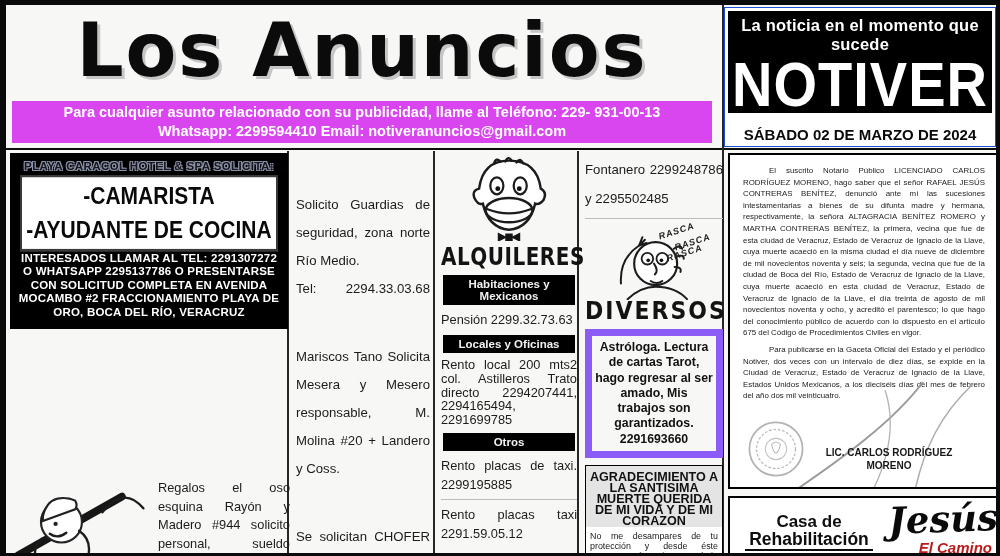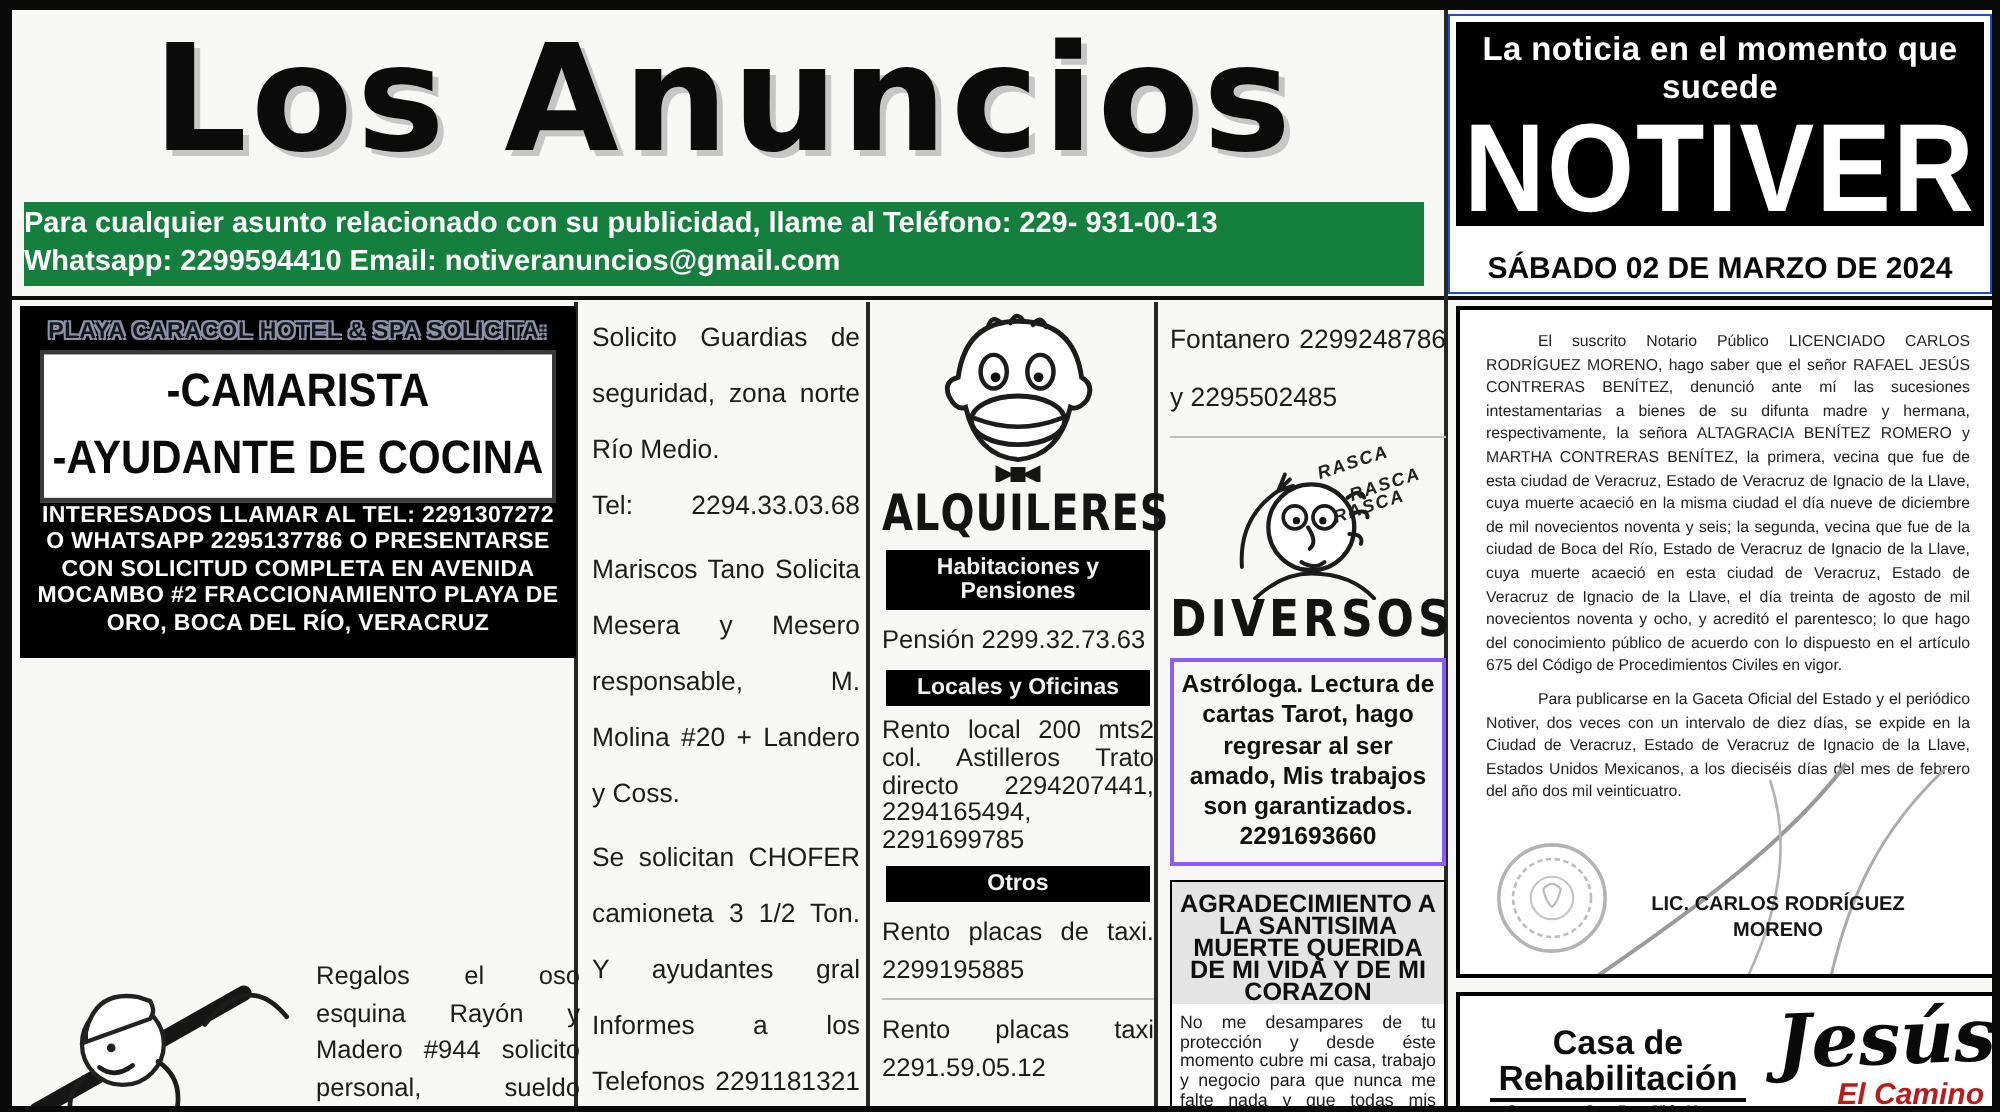--- a/index.html
+++ b/index.html
@@ -5,22 +5,22 @@
   * { margin:0; padding:0; box-sizing:border-box; }
   html,body { width:1000px; height:556px; }
   body { font-family:"Liberation Sans", sans-serif; background:#0a0a0a; position:relative; overflow:hidden; }
   .page { position:absolute; left:6px; top:5px; right:4px; bottom:3px; background:#f7f7f5; overflow:hidden; }
 
   
   .masthead { position:absolute; left:0; top:0; width:712px; height:140px; }
   .masthead-title { text-align:center; font-family:"DejaVu Sans", sans-serif; font-weight:bold;
     font-size:74px; letter-spacing:2px; color:#0b0b0b; line-height:1.02; padding-top:8px;
     text-shadow:3px 3px 0 #c6c6c6; }
-  .contact-bar { position:absolute; left:6px; right:6px; bottom:2px; background:#15803d; color:#fff;
-    font-weight:bold; font-size:14.5px; line-height:18.5px; padding:2px 0 3px; }
+  .contact-bar { position:absolute; left:6px; right:6px; bottom:2px; background:#d946ef; color:#fff;
+    text-align:center; font-weight:bold; font-size:14.5px; line-height:18.5px; padding:2px 0 3px; }
   .notiver-box { position:absolute; left:718px; top:2px; width:272px; height:140px; background:#fff; border:1px solid #1d4ed8; }
   .notiver-black { position:absolute; top:3px; left:3px; right:3px; height:102px; background:#000; color:#fff; text-align:center; }
   .notiver-tagline { font-size:16.5px; font-weight:bold; padding-top:5px; letter-spacing:0.2px; }
   .notiver-brand { font-family:"Liberation Sans", sans-serif; font-weight:bold; font-size:56px; line-height:0.95;
     letter-spacing:1px; transform:scaleY(1.12); transform-origin:top; }
   .notiver-date { position:absolute; bottom:3px; left:0; right:0; text-align:center; font-weight:bold; font-size:15px; color:#0a0a0a; }
   .hrule { position:absolute; left:0; right:0; top:143px; height:2px; background:#0d0d0d; }
 
   
   .vr { position:absolute; top:146px; bottom:0; width:2px; background:#262626; }
@@ -39,42 +39,42 @@
   .playa-white { background:#fff; border:2px solid #3a3a3a; margin:1px 6px; text-align:center; color:#0a0a0a;
     font-weight:bold; font-size:21px; line-height:1.42; transform:scaleY(1.12); transform-origin:top; padding:2px 0; }
   .playa-details { color:#fff; font-weight:bold; font-size:11.5px; line-height:13.5px; text-align:center; padding:8px 2px 0; letter-spacing:0.2px; }
   .colA1 { position:absolute; left:2px; top:330px; width:134px; }
   .empleos-art { width:134px; height:78px; display:block; }
   .colA2 { position:absolute; left:148px; top:326px; width:132px; }
   .colA2 .ad { font-size:12.8px; line-height:18.6px; }
 
   
   .colB { position:absolute; left:286px; top:150px; width:140px; padding:0 2px 0 4px; }
-  .colB .ad { font-size:13.2px; line-height:28px; }
+  .colB .ad { font-size:13.2px; line-height:28px;margin-top:36px; }
   .colB .telrow { display:flex; justify-content:space-between; font-size:13.2px; line-height:28px; color:#1c1c1c; }
   .colB .gap { height:4px; }
 
   
   .colC { position:absolute; left:432px; top:150px; width:142px; padding:0 3px; }
   .alq-art { width:110px; height:86px; display:block; margin:0 auto; }
   .alq-word { font-size:20px; letter-spacing:0.5px; transform:scaleY(1.25); transform-origin:top; margin-bottom:10px; }
   .banner { background:#000; color:#f2f2f2; font-weight:bold; font-size:11.5px; text-align:center; padding:3px 0; margin:6px 2px 5px; }
   .colC .ad { font-size:12.8px; line-height:13.8px; }
   .colC .roomy { line-height:19px; }
   .plumber-art { width:126px; height:64px; display:block; margin:10px auto 0; }
 
   
   .colD { position:absolute; left:576px; top:150px; width:144px; padding:0 3px; }
   .colD .ad-airy { font-size:13.2px; line-height:29px; text-align:justify; color:#1c1c1c; }
   .div-artwrap { position:relative; margin-top:4px; }
   .div-art { width:138px; height:76px; display:block; }
   .rasca { position:absolute; font-style:italic; font-weight:bold; font-size:9px; color:#222; transform:rotate(-18deg); letter-spacing:1px; }
   .r1 { right:28px; top:2px; } .r2 { right:12px; top:13px; } .r3 { right:20px; top:24px; }
   .div-word { font-size:22px; letter-spacing:2px; transform:scaleY(1.15); margin:-2px 0 6px; }
-  .astrologa { border:2px solid #8b5cf6; padding:4px 3px; text-align:center; font-weight:bold; font-size:12.3px; line-height:15.3px; color:#111; }
+  .astrologa { border:7px solid #8b5cf6; padding:4px 3px; text-align:center; font-weight:bold; font-size:12.3px; line-height:15.3px; color:#111; }
   .agradecimiento { border:1px solid #000; margin-top:7px; background:#fff; }
   .agra-title { background:#e4e4e4; font-weight:bold; font-size:12.6px; line-height:10.4px; text-align:center; padding:6px 2px 0; color:#101010; line-height:11px; }
   .agra-body { font-size:8.9px; line-height:9.8px; text-align:justify; padding:5px 4px; color:#1a1a1a; }
 
   
   .colE { position:absolute; left:722px; top:148px; width:272px; }
   .aviso { border:2px solid #000; background:#fff; height:336px; padding:10px 13px 0; position:relative; overflow:hidden; }
   .aviso-title { text-align:center; font-weight:bold; font-size:11px; letter-spacing:0.6px; color:#111; margin:14px 0 16px; }
   .aviso p { font-size:7.9px; line-height:11.6px; text-align:justify; text-indent:26px; color:#222; }
   .aviso .p2 { margin-top:5px; }
@@ -171,21 +171,21 @@
       <ellipse cx="43" cy="33" rx="7" ry="9" fill="#fff" stroke="#1c1c1c" stroke-width="2.4"></ellipse>
       <ellipse cx="68" cy="33" rx="7" ry="9" fill="#fff" stroke="#1c1c1c" stroke-width="2.4"></ellipse>
       <circle cx="44" cy="36" r="2.6" fill="#111"></circle>
         <circle cx="67" cy="36" r="2.6" fill="#111"></circle>
       <ellipse cx="56" cy="59" rx="25" ry="13" fill="#fff" stroke="#1c1c1c" stroke-width="2.6"></ellipse>
       <path d="M33 58 Q56 67 79 58" class="ink" stroke-width="2"></path>
       <path d="M44 83 l10 5 l-10 5 z M68 83 l-10 5 l10 5 z" fill="#141414"></path>
       <rect x="52" y="84" width="8" height="8" fill="#141414"></rect>
     </svg>
     <div class="sec-title alq-word">ALQUILERES</div>
-    <div class="banner">Habitaciones y Pensiones</div>
+    <div class="banner">Habitaciones y Mexicanos</div>
     <div class="ad roomy">Pensión 2299.32.73.63</div>
     <div class="banner">Locales y Oficinas</div>
     <div class="ad">Rento local 200 mts2 col. Astilleros Trato directo 2294207441, 2294165494, 2291699785</div>
     <div class="banner">Otros</div>
     <div class="ad roomy">Rento placas de taxi. 2299195885</div>
     <div class="hair"></div>
     <div class="ad roomy">Rento placas taxi 2291.59.05.12</div>
     <svg class="plumber-art" viewBox="0 0 132 66">
       <path d="M6 20 Q24 0 42 20 L37 27 Q24 19 11 27 Z" fill="#141414"></path>
       <line x1="24" y1="24" x2="24" y2="60" stroke="#141414" stroke-width="5"></line>

